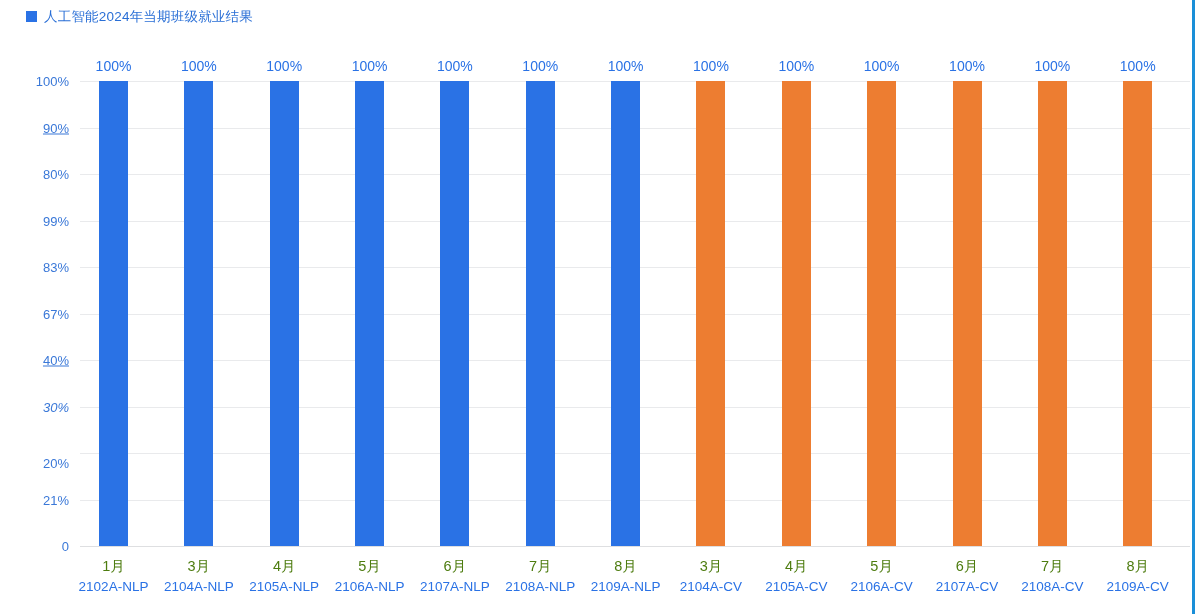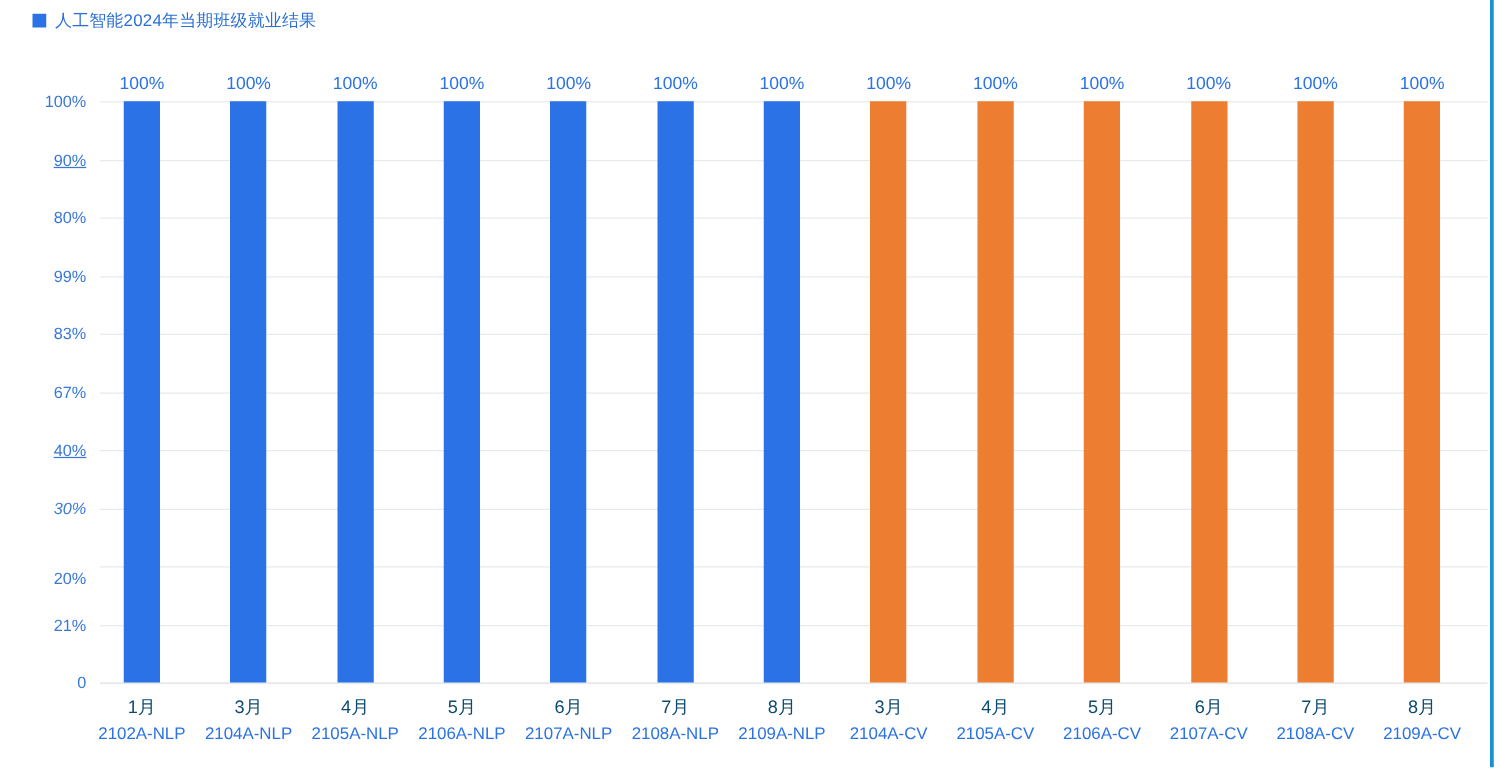--- a/index.html
+++ b/index.html
@@ -94,21 +94,21 @@
     position: absolute;
     top: 556px;
     width: 120px;
     transform: translateX(-50%);
     text-align: center;
     white-space: nowrap;
   }
   .xtick .xtick-month {
     display: block;
     font-size: 14.5px;
-    color: #0c4a6e;
+    color: #4d7c0f;
     line-height: 1.45;
   }
   .xtick .xtick-class {
     display: block;
     font-size: 13.5px;
     color: #2a72e5;
     line-height: 1.5;
   }
 
   

